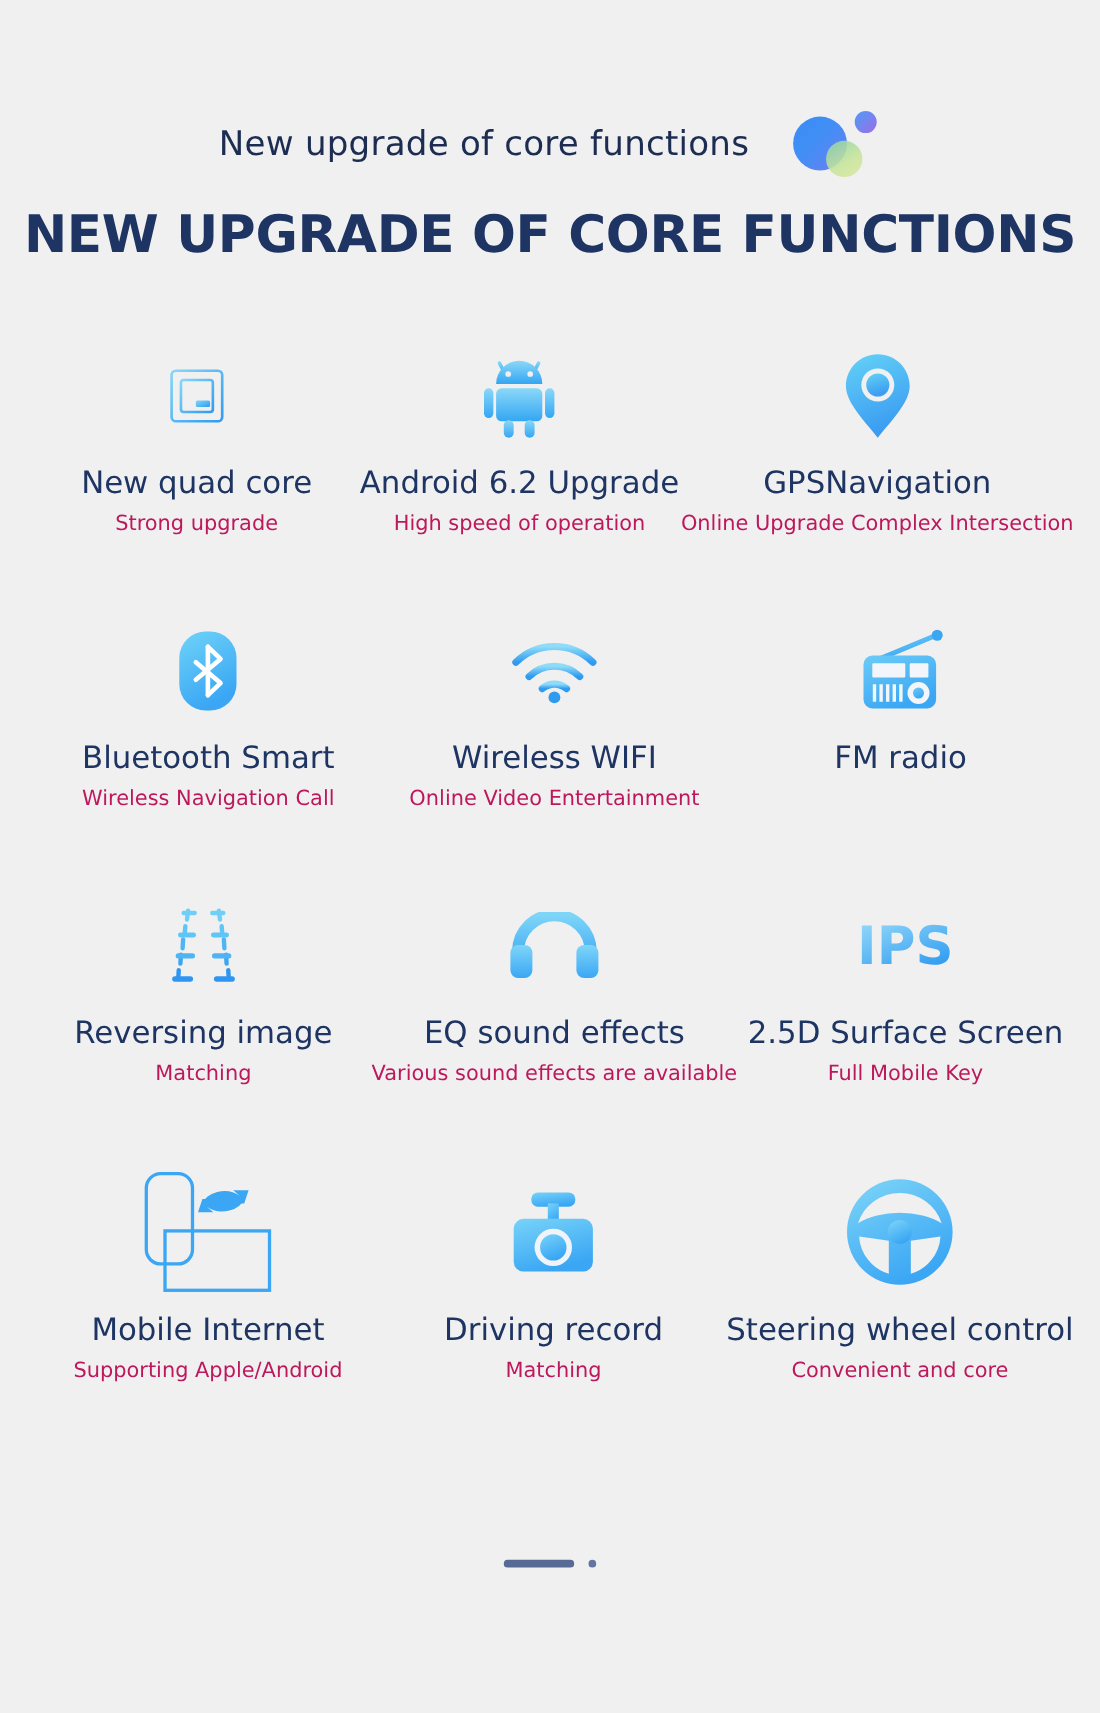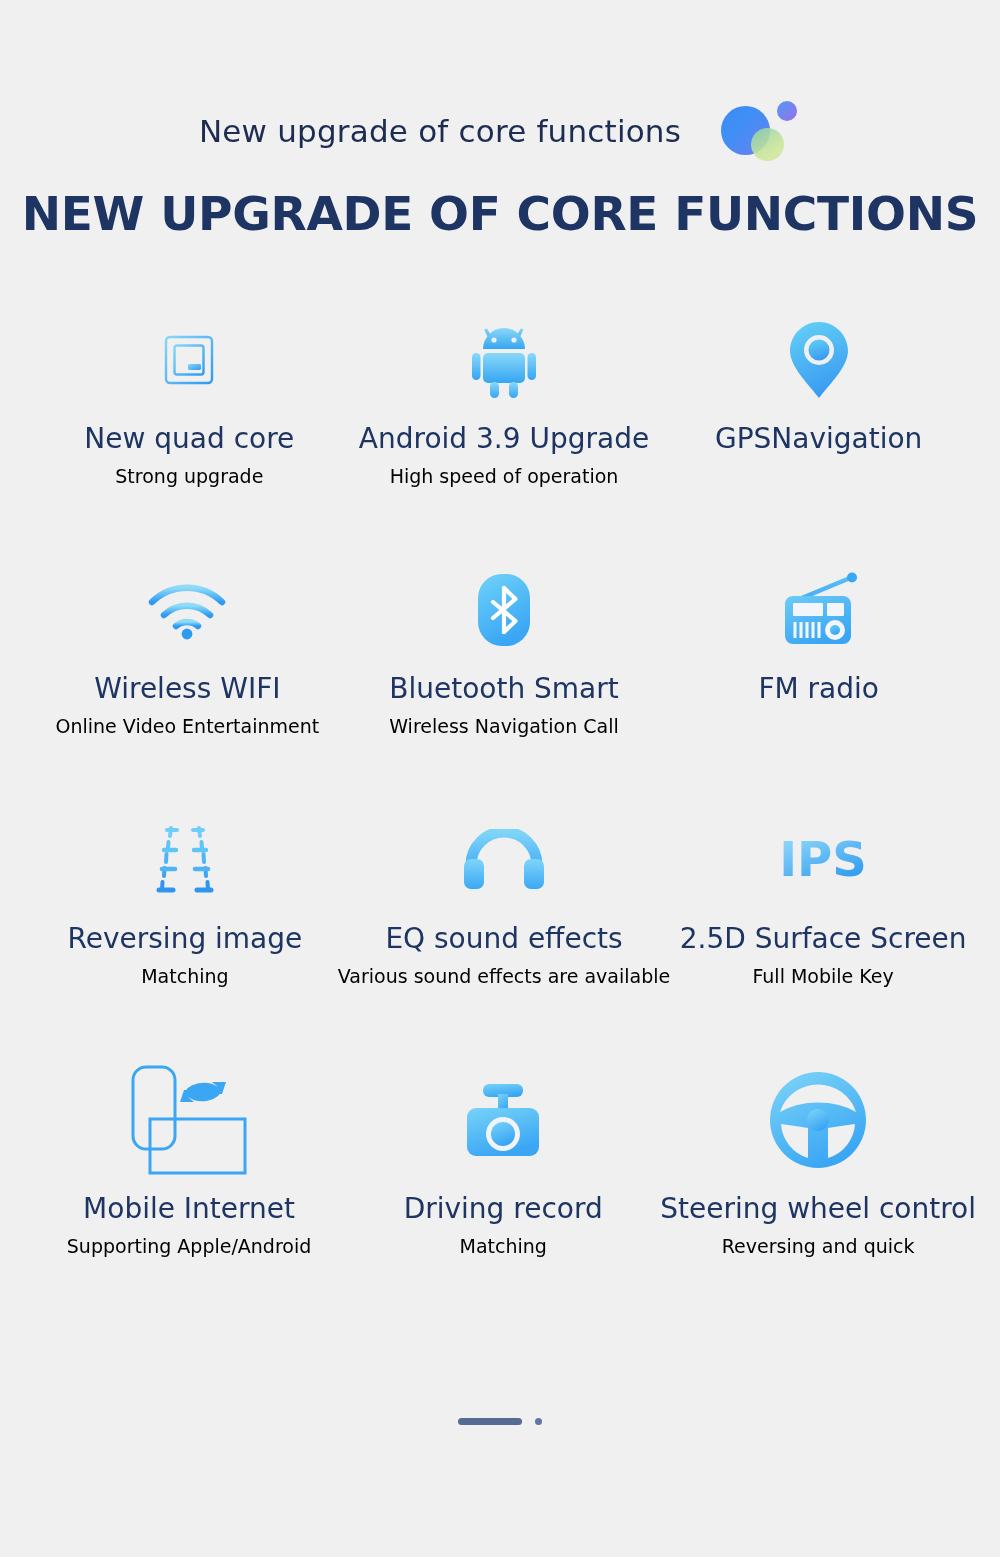--- a/index.html
+++ b/index.html
@@ -114,21 +114,21 @@
   .f-title {
     font-size: 28px;
     color: #1e3563;
     white-space: nowrap;
     font-family: "DejaVu Sans", sans-serif;
     margin-top: 16px;
     line-height: 1.1;
   }
   .f-sub {
     font-size: 19px;
-    color: #000000;
+    color: #be185d;
     white-space: nowrap;
     font-family: "DejaVu Sans", sans-serif;
     margin-top: 11px;
     line-height: 1.1;
   }
   
   .cell.c1 { margin-left: 2px; align-items: center; }
   .cell.c3 { margin-right: -6px; }
   .r1 .cell.c3 .f-title { }
   .r2 .cell.c3 .f-sub { font-size: 19px; }
@@ -239,84 +239,85 @@
               <rect x="4" y="32" width="8.5" height="27" rx="4.25"></rect>
               <rect x="59.5" y="32" width="8.5" height="27" rx="4.25"></rect>
 
               <rect x="22" y="61" width="9" height="16" rx="4.5"></rect>
               <rect x="41" y="61" width="9" height="16" rx="4.5"></rect>
             </g>
             <circle cx="26" cy="19" r="2.6" fill="#f0f0f0"></circle>
             <circle cx="46" cy="19" r="2.6" fill="#f0f0f0"></circle>
           </svg>
         </div>
-        <div class="f-title">Android 3.9 Upgrade</div>
+        <div class="f-title">Android 6.2 Upgrade</div>
         <div class="f-sub">High speed of operation</div>
       </div>
 
       <div class="cell c3">
         <div class="icon-wrap">
           <svg width="62" height="80" viewBox="0 0 62 80">
             <defs>
               <linearGradient id="gPin" x1="0" y1="0" x2="0.3" y2="1">
                 <stop offset="0%" stop-color="#64d2f6"></stop>
                 <stop offset="100%" stop-color="#3b9cf2"></stop>
               </linearGradient>
             </defs>
             <path d="M31 2 C15 2 2 15 2 31 C2 47 22 66 31 78 C40 66 60 47 60 31 C60 15 47 2 31 2 Z" fill="url(#gPin)"></path>
             <circle cx="31" cy="30" r="15" fill="#f0f0f0"></circle>
             <circle cx="31" cy="30" r="10.5" fill="url(#gPin)"></circle>
           </svg>
         </div>
         <div class="f-title">GPSNavigation</div>
+        <div class="f-sub">Online Upgrade Complex Intersection</div>
       </div>
     </div>
 
     <div class="grid-row r2">
-
-      <div class="cell c2">
-        <div class="icon-wrap">
-          <svg width="82" height="60" viewBox="0 0 82 60">
-            <defs>
-              <linearGradient id="gWf" x1="0" y1="0" x2="0" y2="1">
-                <stop offset="0%" stop-color="#8fdcf9"></stop>
-                <stop offset="100%" stop-color="#2f9bf0"></stop>
-              </linearGradient>
-            </defs>
-            <g fill="none" stroke="url(#gWf)" stroke-width="6.5" stroke-linecap="round">
-              <path d="M6 22 A50 50 0 0 1 76 22"></path>
-              <path d="M18 35 A33 33 0 0 1 64 35"></path>
-              <path d="M30 46 A17 17 0 0 1 52 46"></path>
-            </g>
-            <circle cx="41" cy="54" r="5.4" fill="#2f9bf0"></circle>
-          </svg>
-        </div>
-        <div class="f-title">Wireless WIFI</div>
-        <div class="f-sub">Online Video Entertainment</div>
-      </div>
 
       <div class="cell c1">
         <div class="icon-wrap">
           <svg width="54" height="74" viewBox="0 0 54 74">
             <defs>
               <linearGradient id="gBt" x1="0" y1="0" x2="0.4" y2="1">
                 <stop offset="0%" stop-color="#6fd3f8"></stop>
                 <stop offset="100%" stop-color="#3aa6f4"></stop>
               </linearGradient>
             </defs>
             <rect x="1" y="1" width="52" height="72" rx="24" fill="url(#gBt)"></rect>
             <g stroke="#ffffff" stroke-width="4.2" fill="none" stroke-linecap="round" stroke-linejoin="round">
               <path d="M27 15 L27 59"></path>
               <path d="M27 15 L38.5 26 L16 45"></path>
               <path d="M27 59 L38.5 48 L16 29"></path>
             </g>
           </svg>
         </div>
         <div class="f-title">Bluetooth Smart</div>
         <div class="f-sub">Wireless Navigation Call</div>
+      </div>
+
+      <div class="cell c2">
+        <div class="icon-wrap">
+          <svg width="82" height="60" viewBox="0 0 82 60">
+            <defs>
+              <linearGradient id="gWf" x1="0" y1="0" x2="0" y2="1">
+                <stop offset="0%" stop-color="#8fdcf9"></stop>
+                <stop offset="100%" stop-color="#2f9bf0"></stop>
+              </linearGradient>
+            </defs>
+            <g fill="none" stroke="url(#gWf)" stroke-width="6.5" stroke-linecap="round">
+              <path d="M6 22 A50 50 0 0 1 76 22"></path>
+              <path d="M18 35 A33 33 0 0 1 64 35"></path>
+              <path d="M30 46 A17 17 0 0 1 52 46"></path>
+            </g>
+            <circle cx="41" cy="54" r="5.4" fill="#2f9bf0"></circle>
+          </svg>
+        </div>
+        <div class="f-title">Wireless WIFI</div>
+        <div class="f-sub">Online Video Entertainment</div>
       </div>
 
       <div class="cell c3">
         <div class="icon-wrap">
           <svg width="84" height="76" viewBox="0 0 84 76">
             <defs>
               <linearGradient id="gRd" x1="0" y1="0" x2="0.5" y2="1">
                 <stop offset="0%" stop-color="#6ccbf7"></stop>
                 <stop offset="100%" stop-color="#3aa6f4"></stop>
               </linearGradient>
@@ -492,21 +493,21 @@
             <path d="M12 42 A40 40 0 0 1 88 42 A52 30 0 0 0 12 42 Z" fill="#f0f0f0"></path>
 
             <path d="M13 54 A38 38 0 0 0 40 88 L40 58 Q28 56 13 54 Z" fill="#f0f0f0"></path>
 
             <path d="M87 54 A38 38 0 0 1 60 88 L60 58 Q72 56 87 54 Z" fill="#f0f0f0"></path>
 
             <circle cx="50" cy="50" r="11" fill="url(#gSw)"></circle>
           </svg>
         </div>
         <div class="f-title">Steering wheel control</div>
-        <div class="f-sub">Reversing and quick</div>
+        <div class="f-sub">Convenient and core</div>
       </div>
     </div>
   </div>
 
   <div class="pager">
     <div class="bar"></div>
     <div class="dot"></div>
   </div>
 
 </div>

